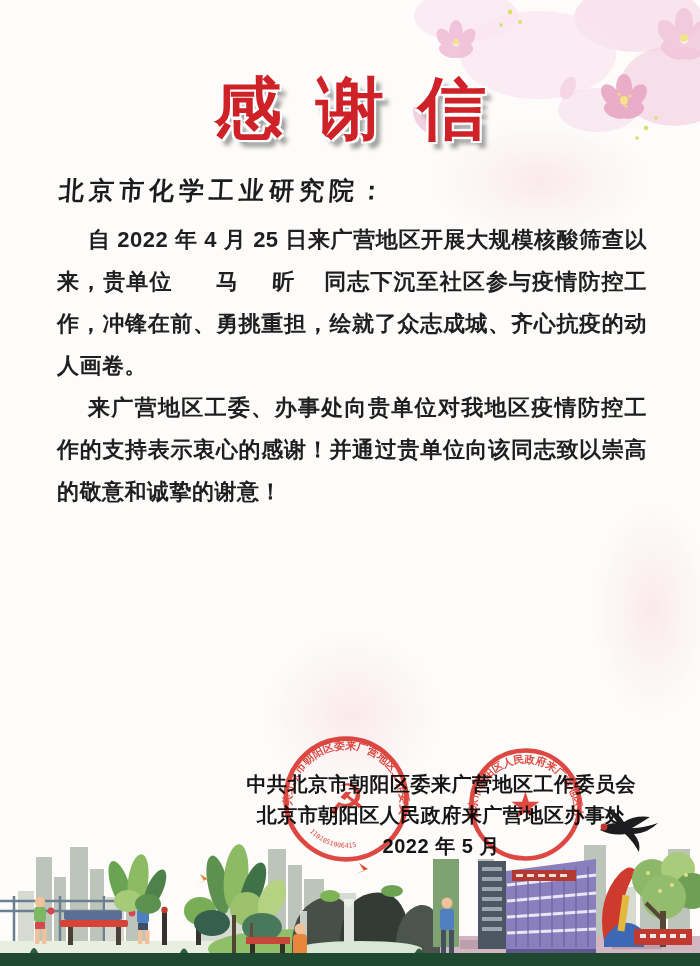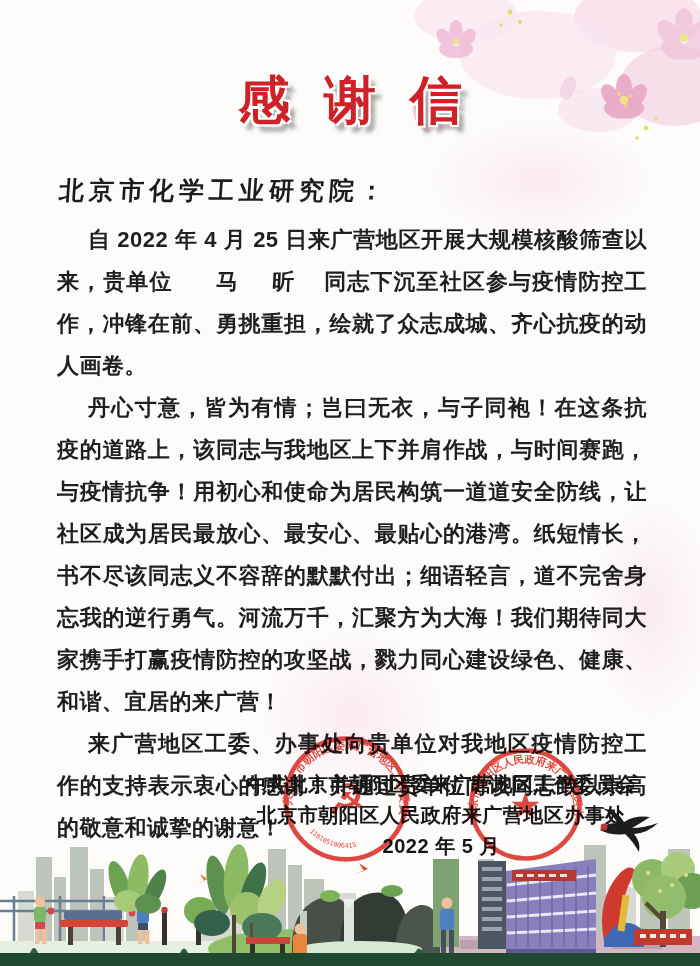--- a/index.html
+++ b/index.html
@@ -12,21 +12,21 @@
   .streak{position:absolute;pointer-events:none;border-radius:50%;
     background:radial-gradient(ellipse at center, rgba(242,185,205,.28), rgba(242,185,205,0) 70%);}
   .streak.s1{left:262px;top:630px;width:180px;height:170px;}
   .streak.s2{left:592px;top:500px;width:120px;height:220px;}
   .streak.s3{left:430px;top:120px;width:220px;height:120px;}
 
   .blossoms{position:absolute;top:0;left:388px;width:312px;height:150px;}
 
   .title{
     position:absolute;top:74px;left:0;width:100%;margin:0;
-    text-align:center;font-size:52px;line-height:1;font-weight:900;
+    text-align:center;font-size:68px;line-height:1;font-weight:900;
     color:#ce2128;letter-spacing:34px;text-indent:34px;
     text-shadow:2px 2px 0 #fff,-2px 2px 0 #fff,2px -2px 0 #fff,-2px -2px 0 #fff,
                 6px 7px 4px rgba(125,125,125,.75);
   }
   .addressee{
     position:absolute;top:174px;left:58px;
     font-size:25px;font-weight:700;color:#1c1c1c;letter-spacing:5px;
     transform:skewX(-4deg);transform-origin:left bottom;
   }
   .body{
@@ -113,21 +113,20 @@
     <ellipse cx="36" cy="118" rx="9" ry="16" fill="#e9aecb" opacity="0.55" transform="rotate(-30 36 118)"></ellipse>
     <ellipse cx="180" cy="88" rx="7" ry="12" fill="#efc0d6" opacity="0.5" transform="rotate(24 180 88)"></ellipse>
   </svg>
 
   <h1 class="title">感谢信</h1>
 
   <div class="addressee">北京市化学工业研究院：</div>
 
   <div class="body">
     <p><span>自 2022 年 4 月 25 日来广营地区开展大规模核酸筛查以来，贵单位</span><span class="name">马 昕</span><span>同志下沉至社区参与疫情防控工作，冲锋在前、勇挑重担，绘就了众志成城、齐心抗疫的动人画卷。</span></p>
-    <p>丹心寸意，皆为有情；岂曰无衣，与子同袍！在这条抗疫的道路上，该同志与我地区上下并肩作战，与时间赛跑，与疫情抗争！用初心和使命为居民构筑一道道安全防线，让社区成为居民最放心、最安心、最贴心的港湾。纸短情长，书不尽该同志义不容辞的默默付出；细语轻言，道不完舍身忘我的逆行勇气。河流万千，汇聚方为大海！我们期待同大家携手打赢疫情防控的攻坚战，戮力同心建设绿色、健康、和谐、宜居的来广营！</p>
     <p>来广营地区工委、办事处向贵单位对我地区疫情防控工作的支持表示衷心的感谢！并通过贵单位向该同志致以崇高的敬意和诚挚的谢意！</p>
   </div>
 
   <div class="signature">
     <div>中共北京市朝阳区委来广营地区工作委员会</div>
     <div>北京市朝阳区人民政府来广营地区办事处</div>
     <div class="date">2022 年 5 月</div>
   </div>
 
   <svg class="scene" viewBox="0 0 700 125">

